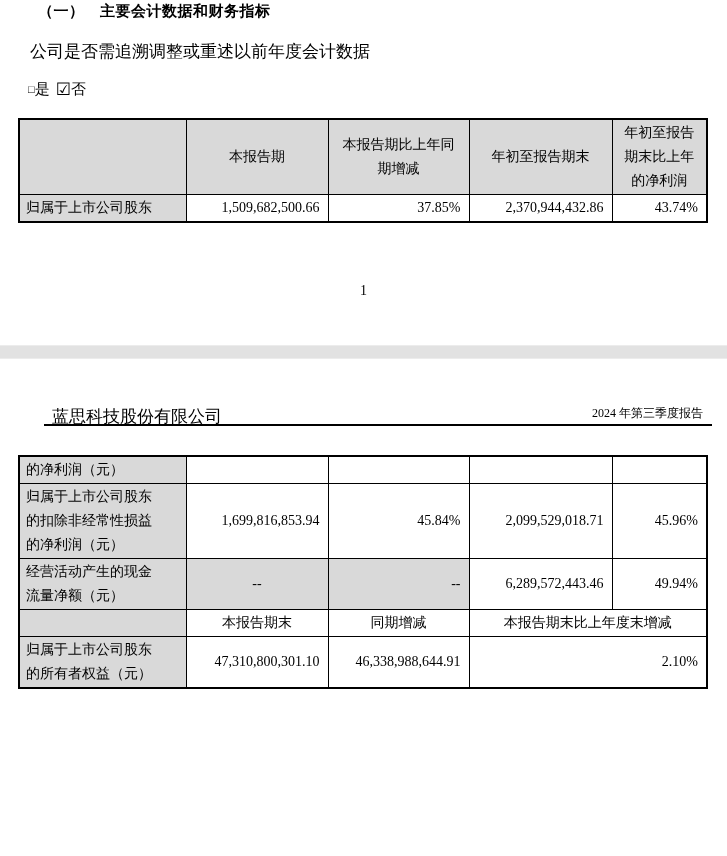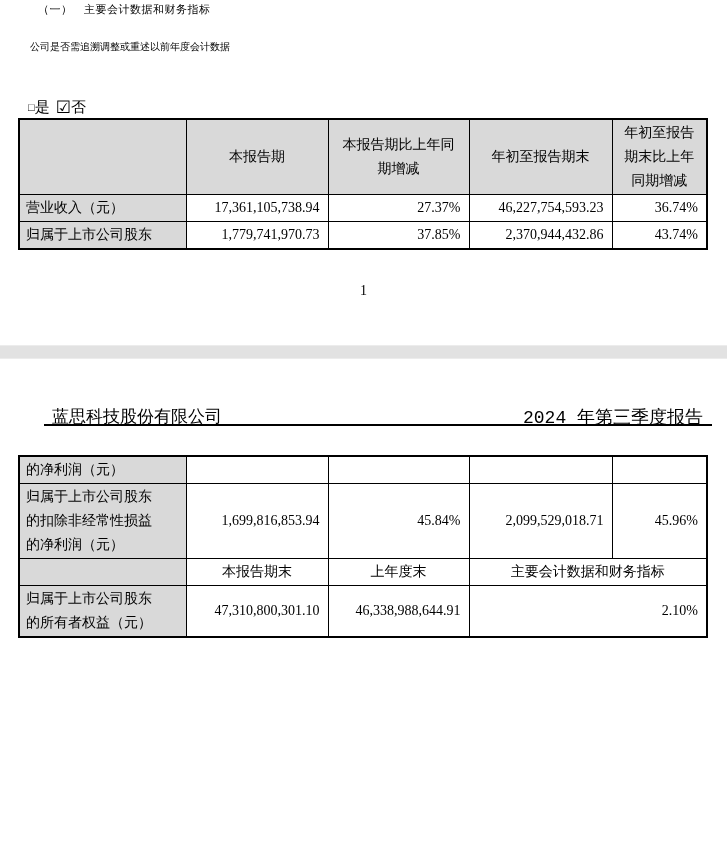--- a/index.html
+++ b/index.html
@@ -5,36 +5,36 @@
   html,body { margin:0; padding:0; }
   body {
     width:727px; height:856px; position:relative;
     background:#ffffff; color:#000;
     font-family:"Liberation Serif","DejaVu Serif",serif;
     overflow:hidden;
   }
   .abs { position:absolute; }
 
   
-  .section-title { left:38px; top:2px; font-size:11px; font-weight:normal; letter-spacing:0.5px; }
-  .question { left:30px; top:40px; font-size:10px; }
-  .checkline { left:28px; top:96px; font-size:15px; }
+  .section-title { left:38px; top:2px; font-size:15px; font-weight:bold; letter-spacing:0.5px; }
+  .question { left:30px; top:40px; font-size:17px; }
+  .checkline { left:28px; top:78px; font-size:15px; }
   .checkline .box-empty { font-size:11px; position:relative; top:-1px; }
   .checkline .box-checked { font-size:17px; position:relative; top:1px; }
   .checkline .opt { margin-right:6px; }
 
   .pagenum { left:0; top:283px; width:727px; text-align:center; font-size:14px; }
 
   
   .band { left:0; top:345px; width:727px; height:14px; background:#e2e2e2;
           border-top:1px solid #ececec; border-bottom:1px solid #ececec; box-sizing:border-box; }
 
   
   .p2-header-left  { left:52px;  top:405px; font-size:17px; }
-  .p2-header-right { right:24px; top:405px; font-size:18px;font-family:Liberation Mono, monospace; }
+  .p2-header-right { right:24px; top:405px; font-size:12px; }
   .p2-header-rule  { left:44px; top:424px; width:668px; height:0; border-bottom:2px solid #000; }
 
   
   table.fin {
     border-collapse:collapse; table-layout:fixed; width:688px;
     border:2px solid #000;
   }
   table.fin td {
     border:1px solid #000; vertical-align:middle;
     font-size:14px; line-height:24px; overflow:hidden;
@@ -75,32 +75,25 @@
     </colgroup>
   <tbody>
       <tr style="height:74px">
     <td class="hdr"></td>
     <td class="hdr">本报告期</td>
     <td class="hdr">本报告期比上年同
 期增减</td>
     <td class="hdr">年初至报告期末</td>
     <td class="hdr">年初至报告
 期末比上年
-同期增减</td>
-  </tr>
-  <tr style="height:25px">
-    <td class="lbl">营业收入（元）</td>
-    <td class="num">17,361,105,738.94</td>
-    <td class="num">27.37%</td>
-    <td class="num">46,227,754,593.23</td>
-    <td class="num">36.74%</td>
+的净利润</td>
   </tr>
   <tr style="height:23px">
     <td class="lbl">归属于上市公司股东</td>
-    <td class="num">1,779,741,970.73</td>
+    <td class="num">1,509,682,500.66</td>
     <td class="num">37.85%</td>
     <td class="num">2,370,944,432.86</td>
     <td class="num">43.74%</td>
   </tr>
 </tbody>
   </table>
 
 <div class="abs pagenum">1</div>
 
 <div class="abs band"></div>
@@ -127,25 +120,33 @@
   </tr>
   <tr style="height:73px">
     <td class="lbl">归属于上市公司股东
 的扣除非经常性损益
 的净利润（元）</td>
     <td class="num">1,699,816,853.94</td>
     <td class="num">45.84%</td>
     <td class="num">2,099,529,018.71</td>
     <td class="num">45.96%</td>
   </tr>
+  <tr style="height:50px">
+    <td class="lbl">经营活动产生的现金
+流量净额（元）</td>
+    <td class="center gray">--</td>
+    <td class="num gray">--</td>
+    <td class="num">6,289,572,443.46</td>
+    <td class="num">49.94%</td>
+  </tr>
   <tr style="height:26px">
     <td class="hdr"></td>
     <td class="hdrw">本报告期末</td>
-    <td class="hdrw">上年度末</td>
-    <td class="hdrw" colspan="2">主要会计数据和财务指标</td>
+    <td class="hdrw">同期增减</td>
+    <td class="hdrw" colspan="2">本报告期末比上年度末增减</td>
   </tr>
   <tr style="height:45px">
     <td class="lbl">归属于上市公司股东
 的所有者权益（元）</td>
     <td class="num">47,310,800,301.10</td>
     <td class="num">46,338,988,644.91</td>
     <td class="num" colspan="2">2.10%</td>
   </tr>
 </tbody>
   </table>

